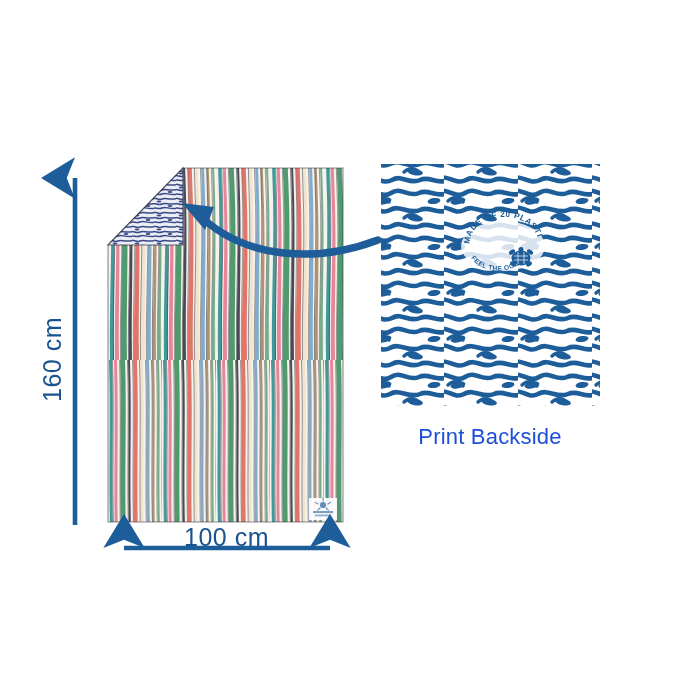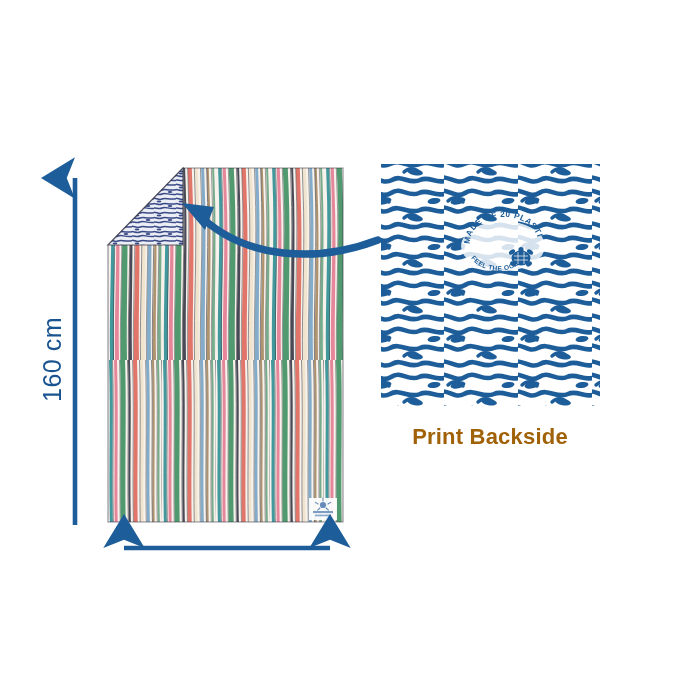--- a/index.html
+++ b/index.html
@@ -47,23 +47,23 @@
     top: 523px;
     width: 233px;
     text-align: center;
   }
   #label-backside {
     position: absolute;
     left: 380px;
     top: 424px;
     width: 220px;
     text-align: center;
-    color: #a16207;
+    color: #1d4ed8;
     font-size: 22px;
-    font-weight: bold;
+    font-weight: normal;
     letter-spacing: 0.2px;
   }
 </style>
 </head>
 <body>
 
 <div id="stage">
 
   <svg class="layer" viewBox="0 0 700 700">
     <defs>
@@ -208,16 +208,17 @@
       <line x1="75" y1="525" x2="75" y2="178" stroke="#1d5d99" stroke-width="4.6" marker-end="url(#arrowhead-up)" stroke-linecap="butt"></line>
     </g>
 
     <g>
       <line x1="124" y1="548" x2="330" y2="548" stroke="#1d5d99" stroke-width="4.6" marker-start="url(#arrowhead-left)" marker-end="url(#arrowhead-right)"></line>
     </g>
   </svg>
 
   <div class="dim-label" id="label-height">160 cm</div>
 
+  <div class="dim-label" id="label-width">100 cm</div>
 
   <div id="label-backside">Print Backside</div>
 
 </div>
 
 </body></html>

